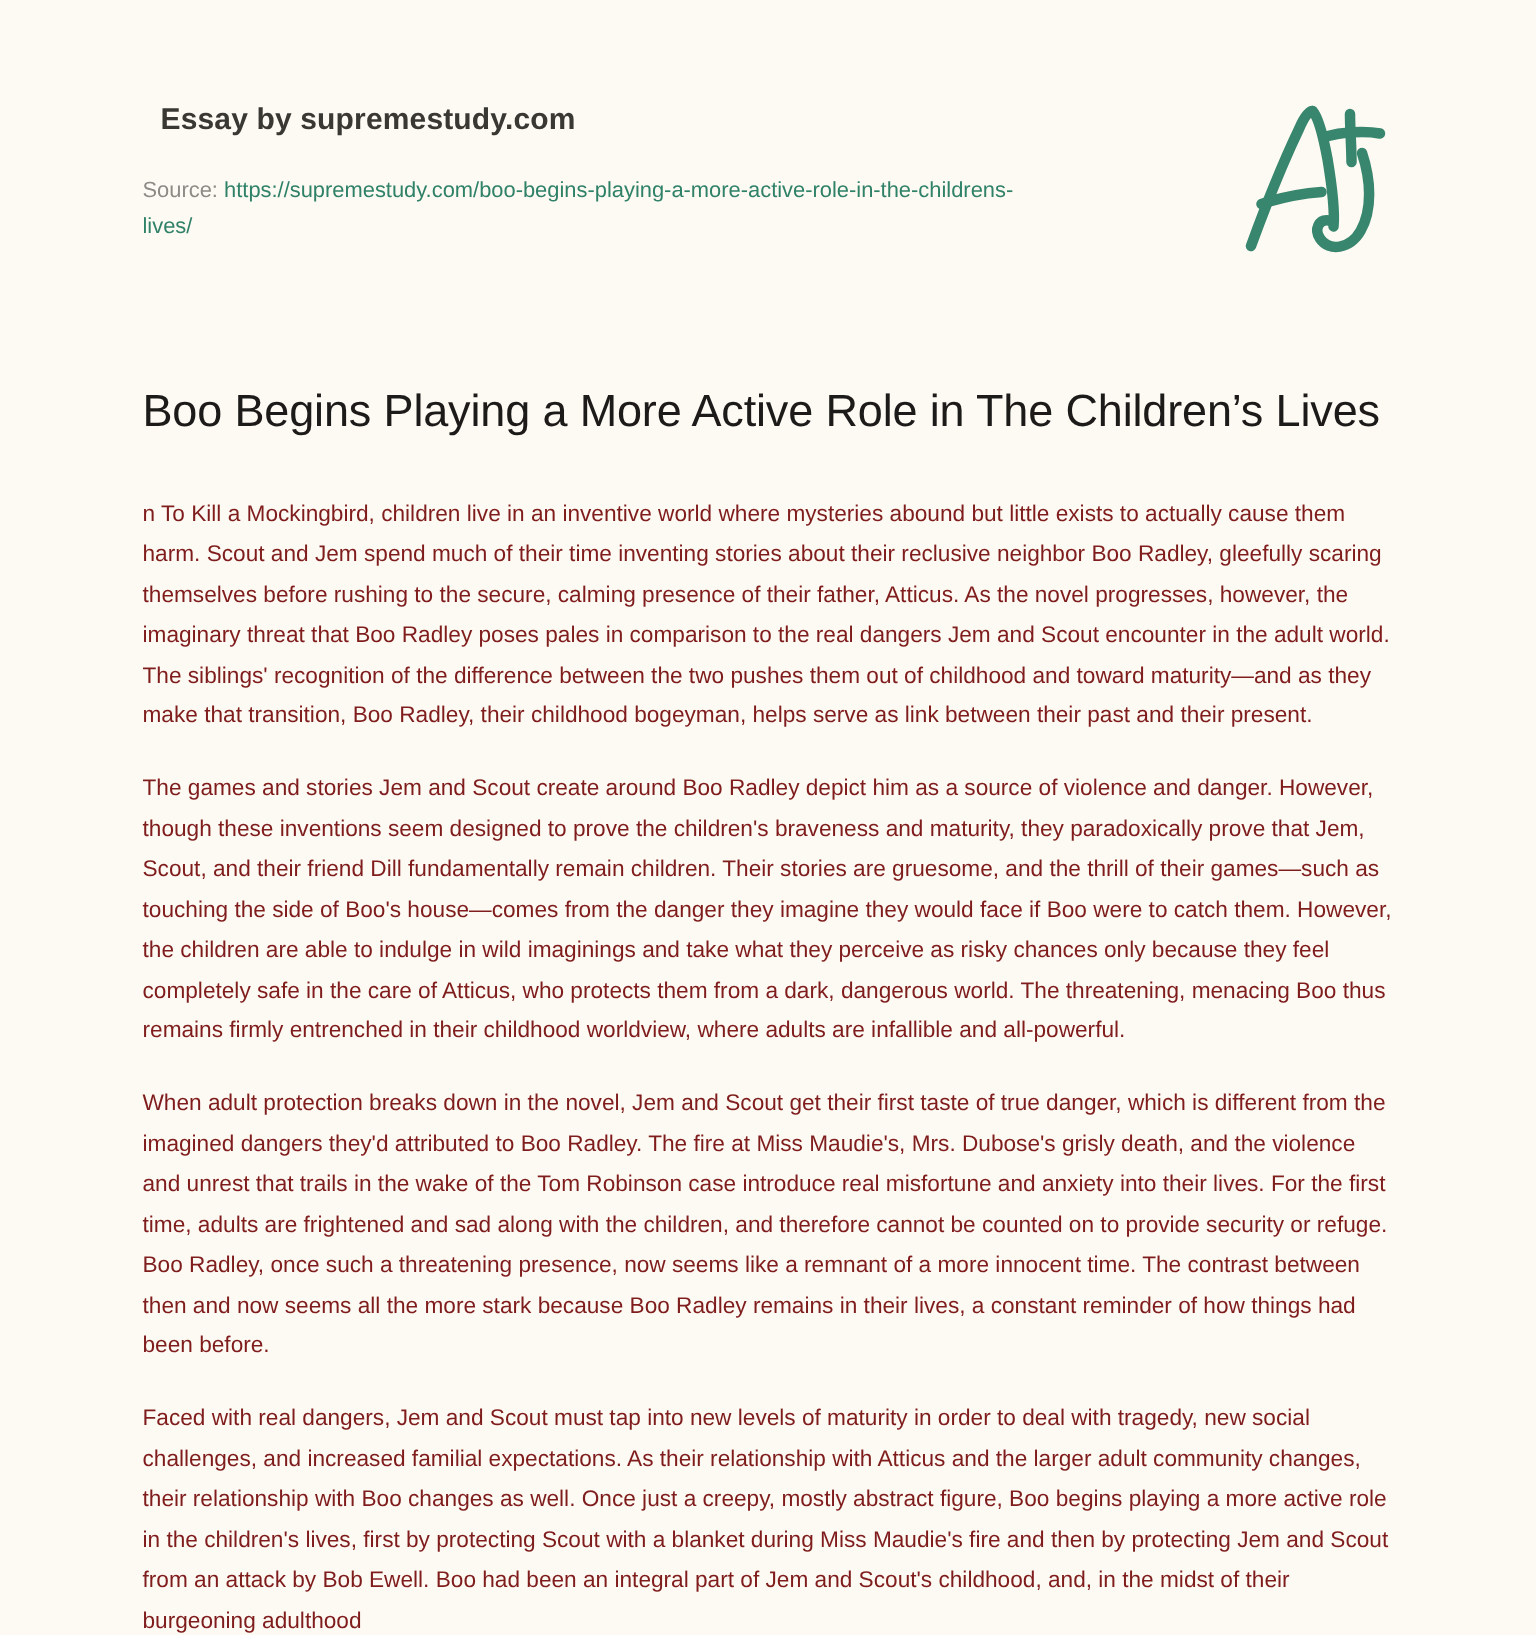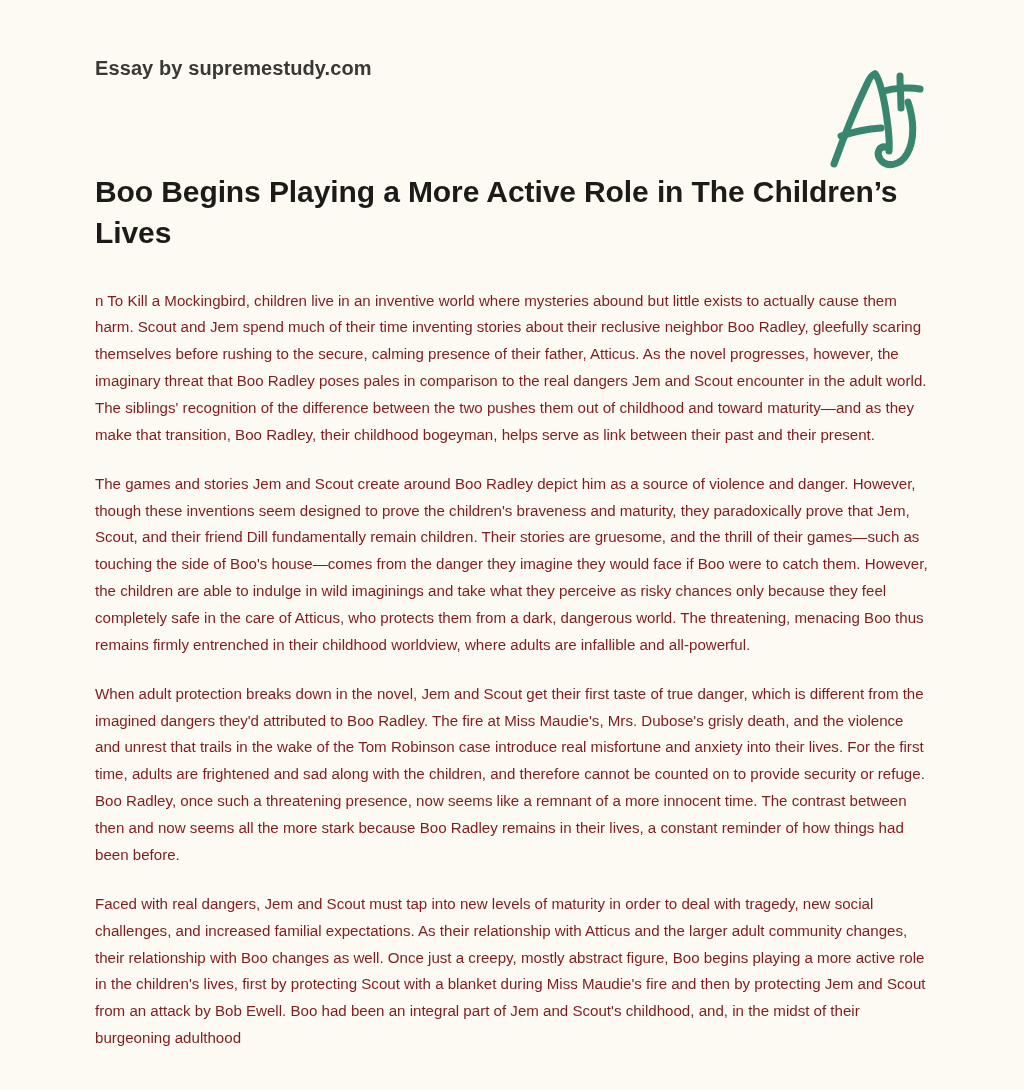--- a/index.html
+++ b/index.html
@@ -28,21 +28,21 @@
     position: relative;
     padding-top: 56px;
   }
 
   .byline {
     font-size: 20px;
     font-weight: bold;
     color: #3a3833;
     letter-spacing: 0.1px;
     line-height: 1.2;
-    margin: 0;
+    margin: 12px;
   }
 
   .source-line {
     margin: 24px 0 0 0;
     font-size: 14.6px;
     line-height: 1.62;
     max-width: 612px;
     color: #8d8b86;
   }
 
@@ -67,21 +67,21 @@
     display: block;
     width: 110px;
     height: 112px;
   }
 
   
   .title {
     margin: 0;
     padding-top: 92px;
     font-size: 30px;
-    font-weight: bold;
+    font-weight: normal;
     line-height: 1.36;
     color: #1c1b19;
     letter-spacing: -0.1px;
     max-width: 840px;
   }
 
   
   .article {
     padding-top: 34px;
   }
@@ -100,20 +100,24 @@
 </style>
 </head>
 <body>
 
 <div class="page">
 
   <div class="header">
 
     <div class="byline">Essay by supremestudy.com</div>
 
+    <div class="source-line">
+      <span class="source-label">Source:</span>
+      <a class="source-url" href="#">https://supremestudy.com/boo-begins-playing-a-more-active-role-in-the-childrens-lives/</a>
+    </div>
 
     <div class="logo">
       <svg viewBox="0 0 110 112" xmlns="http://www.w3.org/2000/svg" aria-hidden="true">
         <g fill="none" stroke="#37866d" stroke-linecap="round" stroke-linejoin="round">
 
           <path d="M12 102 C20 80, 33 47, 44 24 C47 17, 50 12, 53 12" stroke-width="7"></path>
 
           <path d="M53 12 C57 16, 60 28, 63 44 C66 62, 68 78, 67 89" stroke-width="7"></path>
 
           <path d="M19 74 C31 70, 46 67, 59 66" stroke-width="7"></path>

